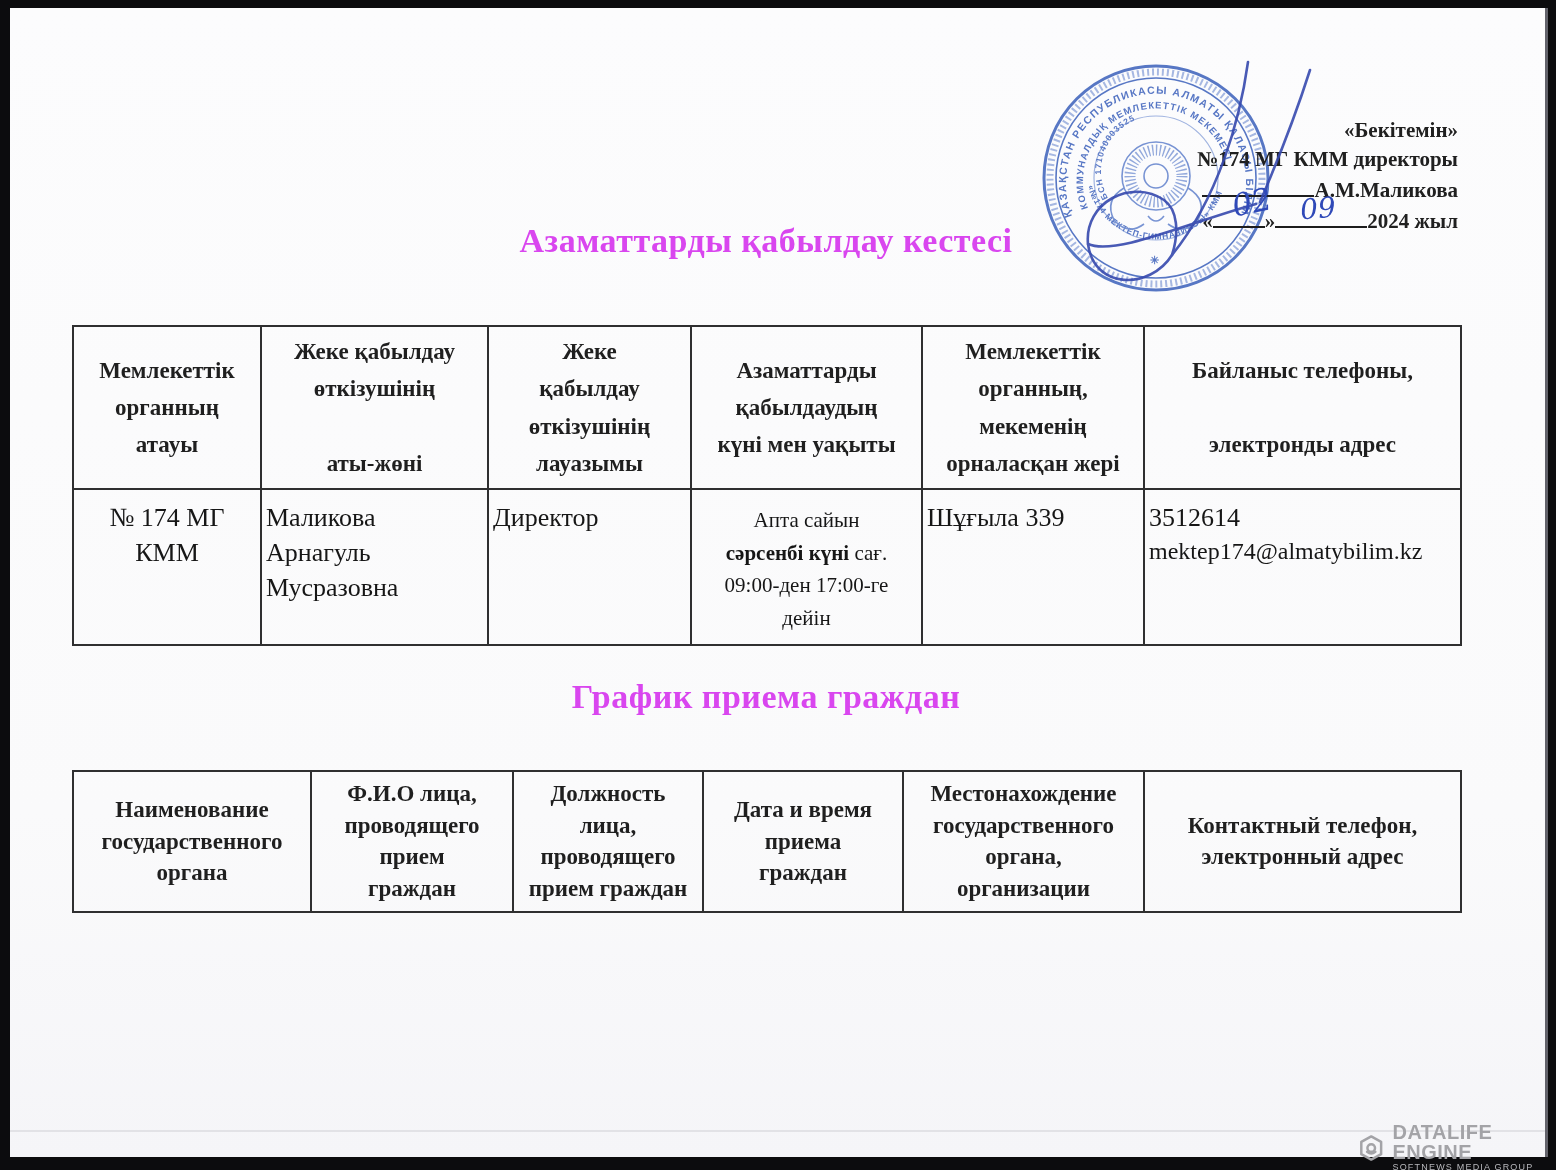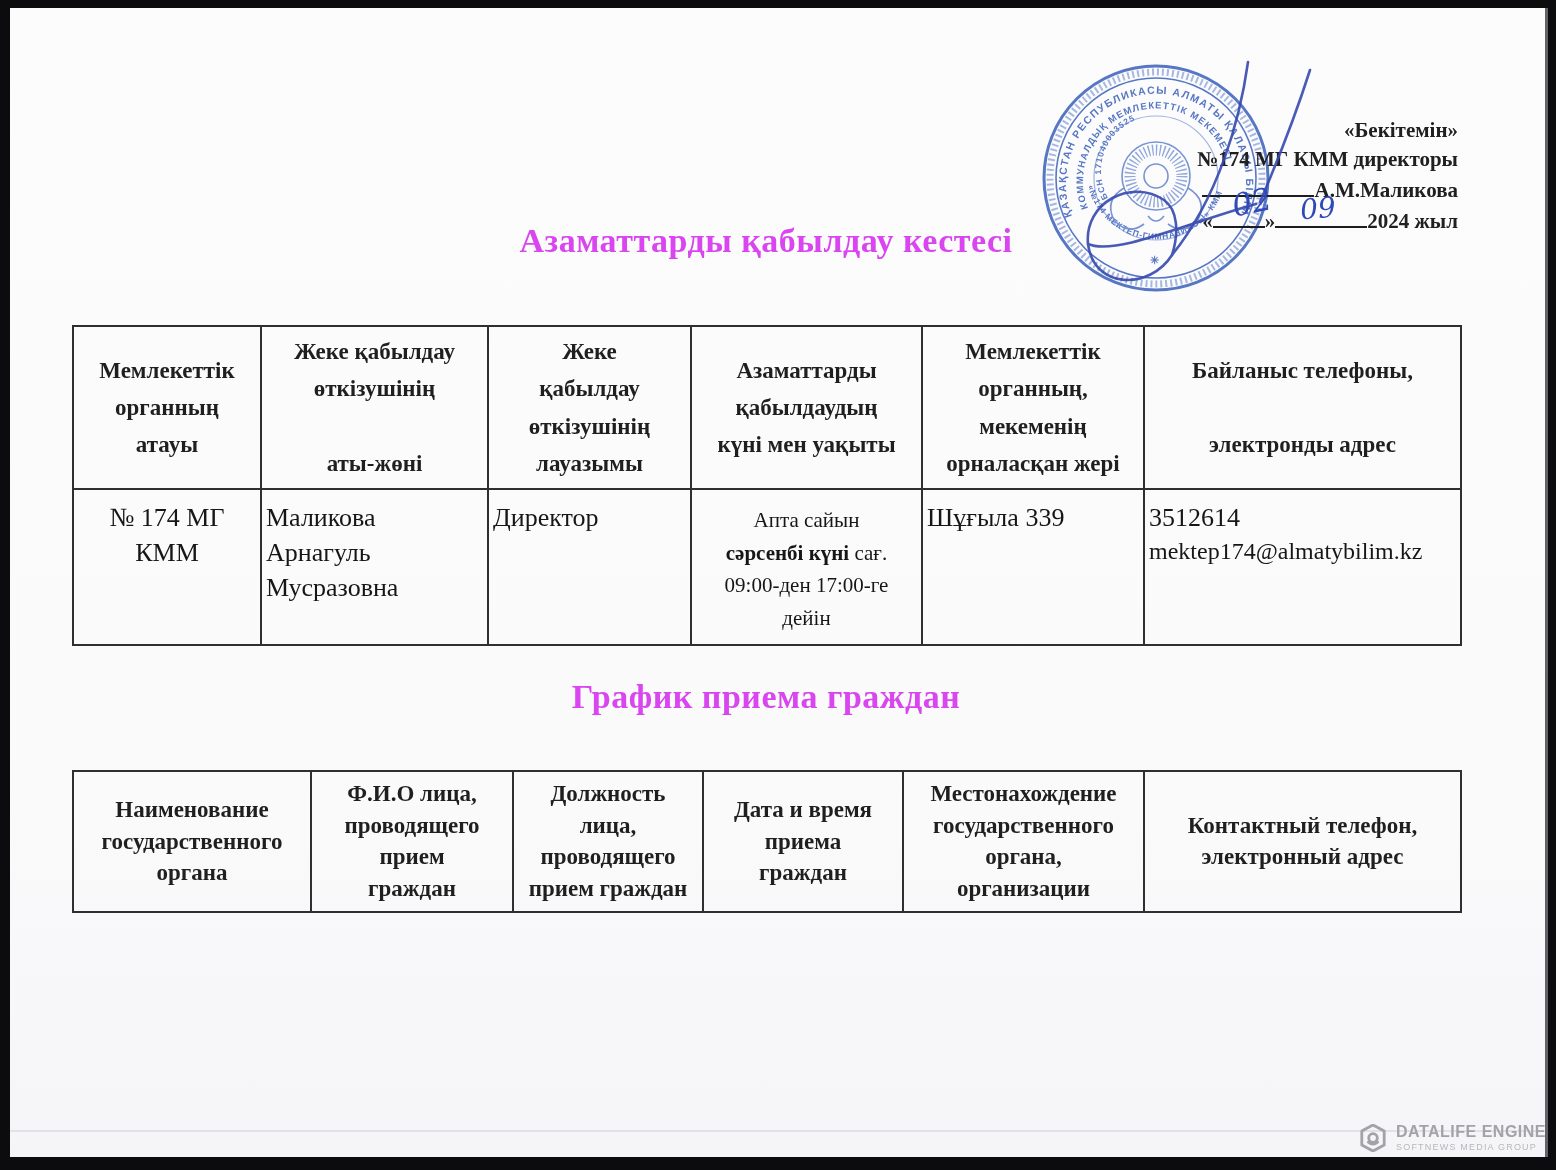--- a/index.html
+++ b/index.html
@@ -49,21 +49,21 @@
   .hand-day{left:1232px;top:184px;font-size:31px;transform:rotate(-12deg);}
   .hand-month{left:1300px;top:192px;font-size:28px;transform:rotate(-5deg);}
 
   
   .scanline{position:absolute;left:10px;top:1130px;width:1535px;height:2px;background:#e2e2e6;}
 
   
   .watermark{position:absolute;left:1358px;top:1122px;display:flex;align-items:center;gap:8px;z-index:6;
              font-family:"Liberation Sans",sans-serif;}
   .wm-logo{width:30px;height:28px;}
-  .wm-name{font-size:16px;font-weight:bold;color:#a3a3a7;letter-spacing:.5px;line-height:20px;}
+  .wm-name{font-size:20px;font-weight:bold;color:#a3a3a7;letter-spacing:.5px;line-height:20px;}
   .wm-sub{font-size:9px;color:#b7b7bb;letter-spacing:1.2px;line-height:11px;}
 
   .stamp text{font-family:"Liberation Sans",sans-serif;font-weight:bold;fill:#4a6cc0;}
 </style>
 </head>
 <body>
 
 <div class="canvas">
   <div class="paper"></div>
 

